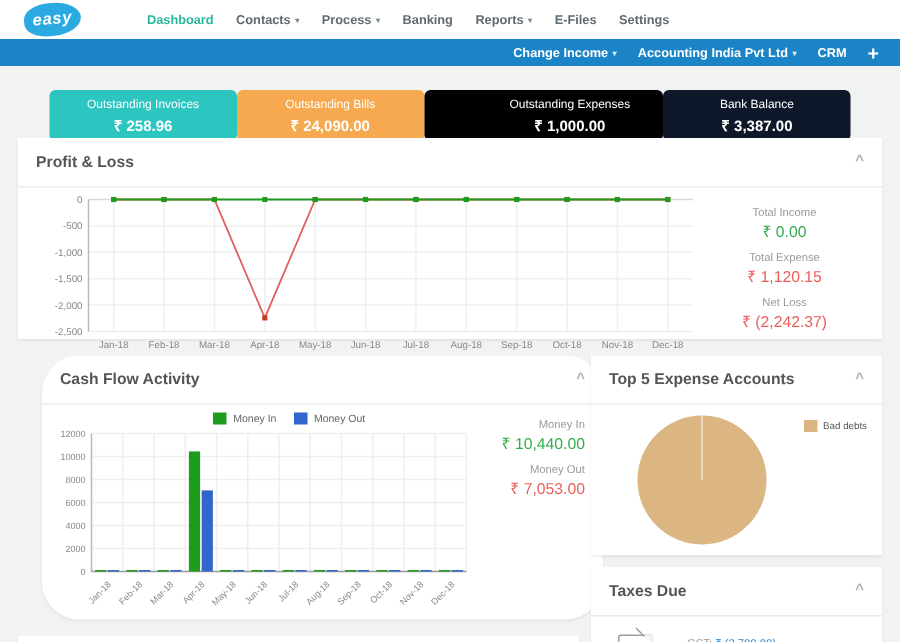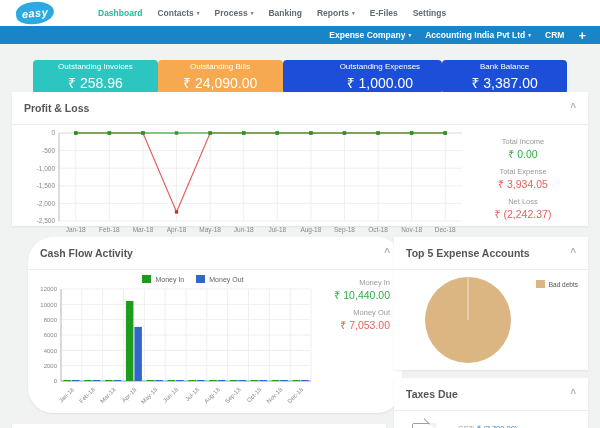--- a/index.html
+++ b/index.html
@@ -21,21 +21,21 @@
              justify-content:flex-end; gap:14px; padding-right:14px; }
   .bluebar .bb-item { color:#fff; font-size:8.5px; font-weight:bold; display:flex; align-items:center; gap:3px; cursor:pointer; }
   .bluebar .caret { color:#d7ecf8; }
   .bb-plus { color:#fff; font-size:13px; font-weight:bold; cursor:pointer; line-height:1; }
 
   
   .cards { position:absolute; top:60px; left:33px; right:33px; display:flex; gap:0; }
   .card { flex:1; height:34px; border-radius:4px; color:#fff; display:flex; flex-direction:column; align-items:center;
           justify-content:center; gap:2px; cursor:pointer; }
   .card-label { font-size:8px; }
-  .card-value { font-size:14px; font-weight:normal; }
+  .card-value { font-size:10px; font-weight:bold; }
 
   
   .panel { position:absolute; background:#fff; box-shadow:0 1px 2px rgba(0,0,0,0.07); }
   .panel-head { height:22px; display:flex; align-items:center; justify-content:space-between; padding:16px 12px;
                 border-bottom:1px solid #ececec; }
   .panel-title { font-size:10.5px; color:#555; font-weight:bold; }
   .collapse { color:#b0b0b0; font-size:10px; font-weight:bold; cursor:pointer; line-height:1; }
 
   #panel-pl  { top:92px;  left:12px;  width:576px; height:134px; }
   #panel-cf  { top:237px; left:28px;  width:374px; height:176px;border-radius:25px; }
@@ -104,21 +104,21 @@
           <span>E-Files</span>
         </span>
       <span class="nav-item">
           <span>Settings</span>
         </span>
     </div>
   </div>
 
   <div class="bluebar">
     <span class="bb-item">
-        <span>Expense Company</span>
+        <span>Change Income</span>
         <span class="caret">▾</span>
       </span>
     <span class="bb-item">
         <span>Accounting India Pvt Ltd</span>
         <span class="caret">▾</span>
       </span>
     <span class="bb-item">
         <span>CRM</span>
       </span>
     <span class="bb-plus">+</span>
@@ -126,25 +126,25 @@
 
   <div class="cards">
     <div class="card" style="background: rgb(44, 197, 192);">
       <span class="card-label">Outstanding Invoices</span>
       <span class="card-value">₹ 258.96</span>
     </div>
     <div class="card" style="background: rgb(246, 169, 79);">
       <span class="card-label">Outstanding Bills</span>
       <span class="card-value">₹ 24,090.00</span>
     </div>
-    <div class="card" style="background: #1d4ed8; padding-left: 35px;">
+    <div class="card" style="background: #000000; padding-left: 35px;">
       <span class="card-label">Outstanding Expenses</span>
       <span class="card-value">₹ 1,000.00</span>
     </div>
-    <div class="card" style="background: #1d4ed8;">
+    <div class="card" style="background: #0f172a;">
       <span class="card-label">Bank Balance</span>
       <span class="card-value">₹ 3,387.00</span>
     </div>
   </div>
 
   <div class="panel" id="panel-pl">
     <div class="panel-head">
       <span class="panel-title">Profit &amp; Loss</span>
       <span class="collapse">^</span>
     </div>
@@ -214,21 +214,21 @@
             <rect x="397.925" y="6.3" width="3.4" height="3.4" fill="#1e9c1e"></rect>
             <rect x="431.5083333333333" y="6.3" width="3.4" height="3.4" fill="#1e9c1e"></rect>
           </svg></div>
       <div class="pl-summary">
         <div class="sum-item">
           <div class="sum-label">Total Income</div>
           <div class="sum-value" style="color: rgb(50, 173, 75);">₹ 0.00</div>
         </div>
         <div class="sum-item">
           <div class="sum-label">Total Expense</div>
-          <div class="sum-value" style="color: rgb(233, 96, 90);">₹ 3,934.05</div>
+          <div class="sum-value" style="color: rgb(233, 96, 90);">₹ 1,120.15</div>
         </div>
         <div class="sum-item">
           <div class="sum-label">Net Loss</div>
           <div class="sum-value" style="color: rgb(233, 96, 90);">₹ (2,242.37)</div>
         </div>
       </div>
     </div>
   </div>
 
   <div class="panel" id="panel-cf">

